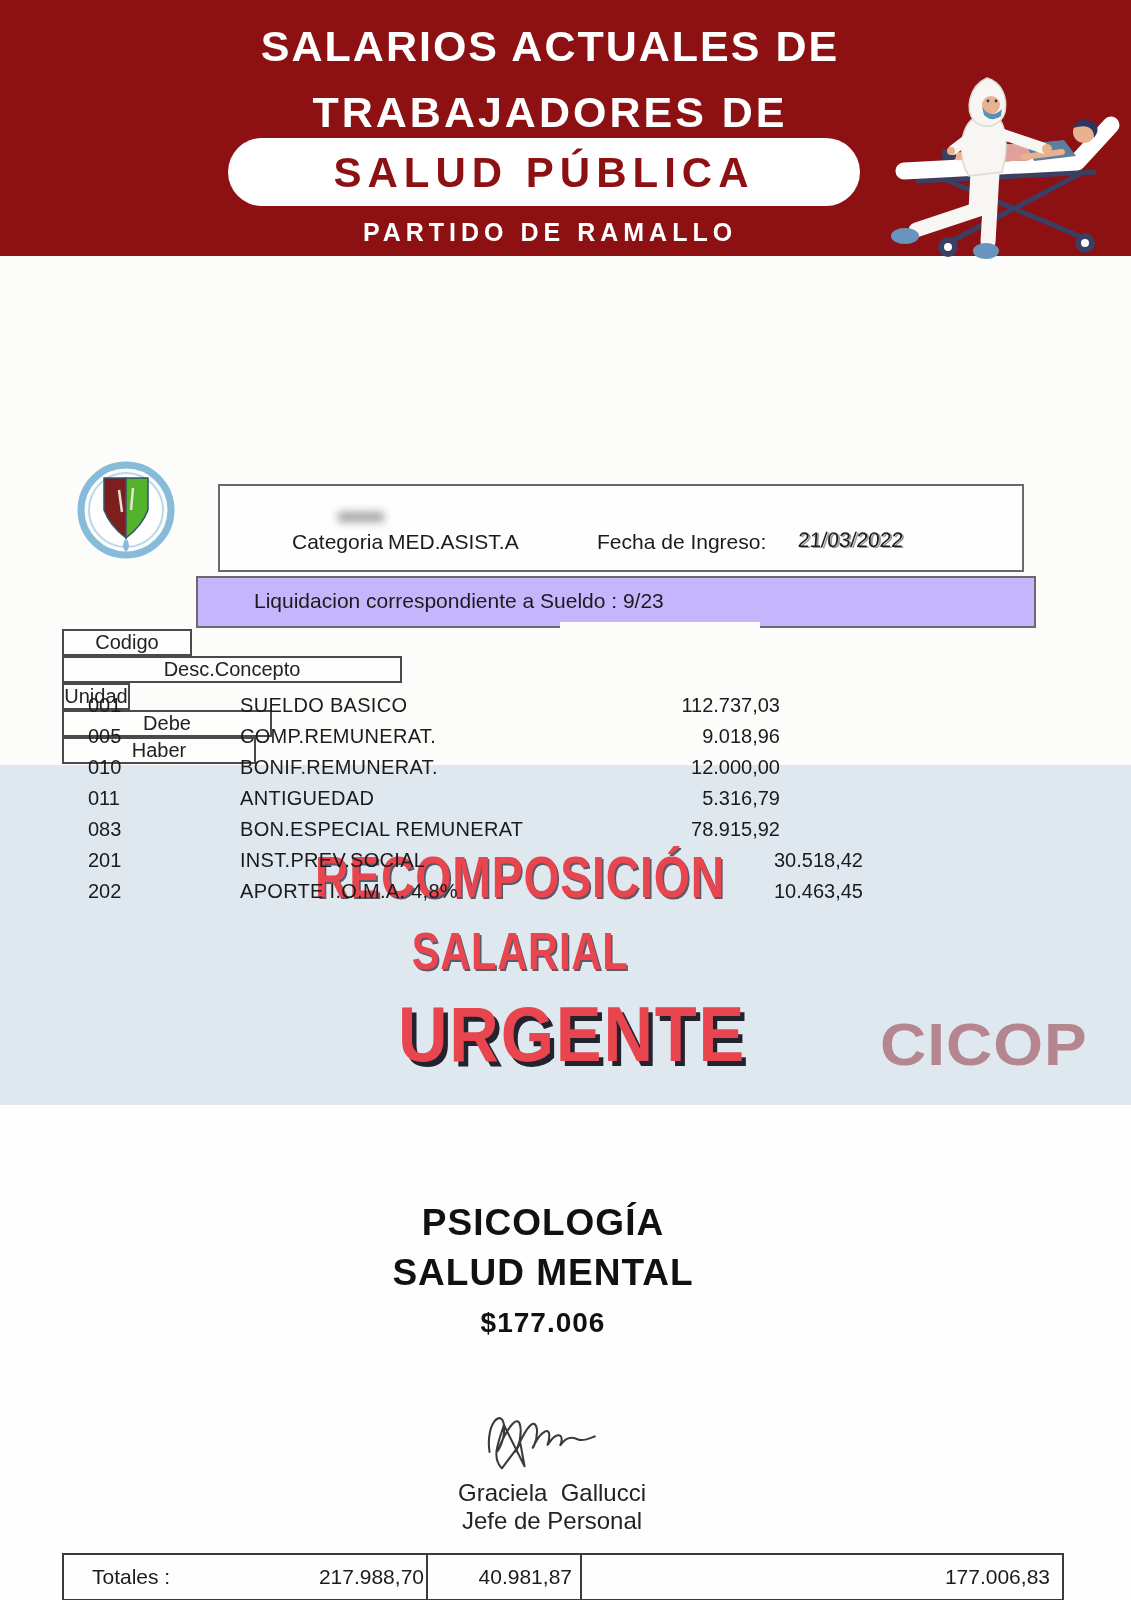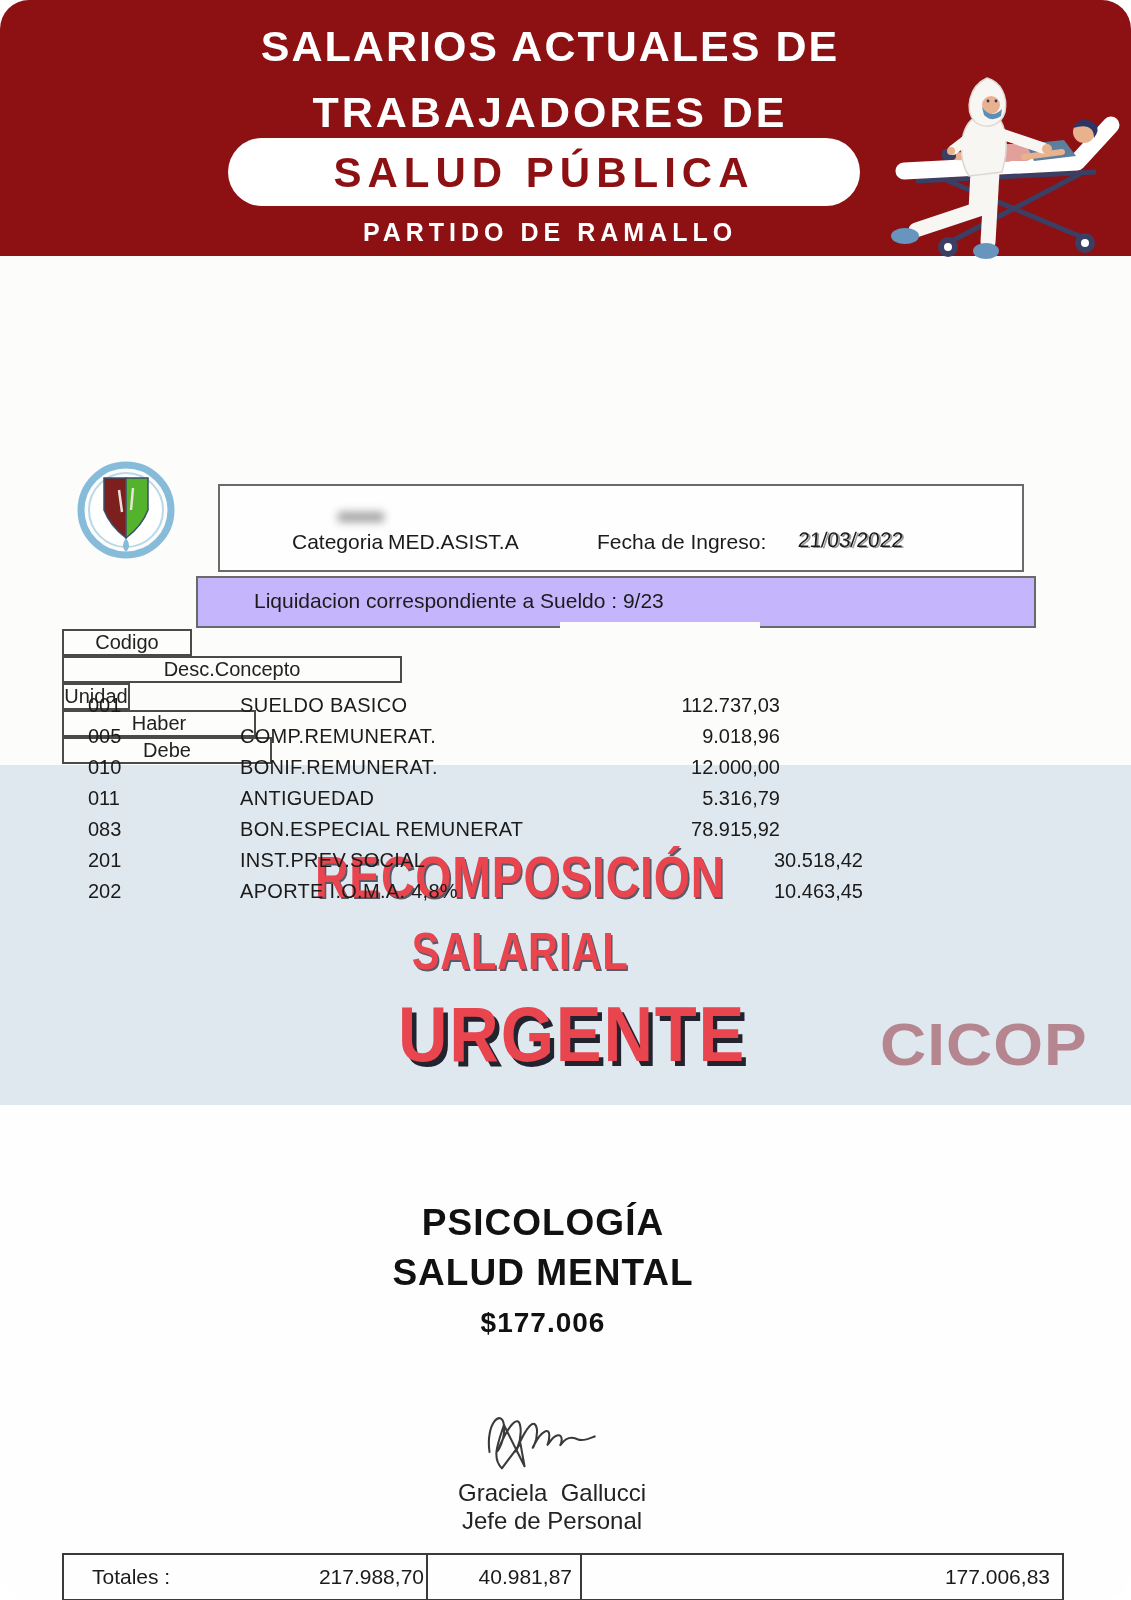--- a/index.html
+++ b/index.html
@@ -1,18 +1,18 @@
 <!DOCTYPE html>
 <html><head>
 <meta charset="utf-8">
 <style>
   html,body{margin:0;padding:0;background:#ffffff;}
   .poster{
     position:relative;width:1131px;height:1600px;overflow:hidden;
-    background:#fefefe;font-family:"Liberation Sans",sans-serif;border-radius:29px;
+    background:#fefefe;font-family:"Liberation Sans",sans-serif;
   }
   
   .banner{position:absolute;top:0;left:0;width:1131px;height:256px;background:#8D1013;z-index:5;}
   .banner-titles{position:absolute;left:160px;top:0;width:780px;text-align:center;color:#ffffff;}
   .title-line1{margin-top:22px;font-size:43px;font-weight:800;letter-spacing:2px;white-space:nowrap;}
   .title-line2{margin-top:17px;font-size:43px;font-weight:800;letter-spacing:3px;white-space:nowrap;}
   .badge-pill{
     position:absolute;left:228px;top:138px;width:632px;height:68px;border-radius:36px;
     background:#ffffff;text-align:center;line-height:70px;
     color:#8D1013;font-size:42px;font-weight:800;letter-spacing:6px;white-space:nowrap;z-index:6;
@@ -154,22 +154,22 @@
     </div>
 
     <div class="box-liq">
       <span class="liq-text">Liquidacion correspondiente a Sueldo :  9/23</span>
     </div>
 
     <div class="thead">
       <div class="th th-codigo">Codigo</div>
       <div class="th th-desc">Desc.Concepto</div>
       <div class="th th-unidad">Unidad</div>
+      <div class="th th-debe">Debe</div>
       <div class="th th-haber">Haber</div>
-      <div class="th th-debe">Debe</div>
     </div>
     <div class="smudge-header"></div>
 
     <div class="trows">
       <div class="trow">
         <span class="c-code">001</span>
         <span class="c-concept">SUELDO BASICO</span>
         <span class="c-haber">112.737,03</span>
         <span class="c-debe"></span>
       </div>

